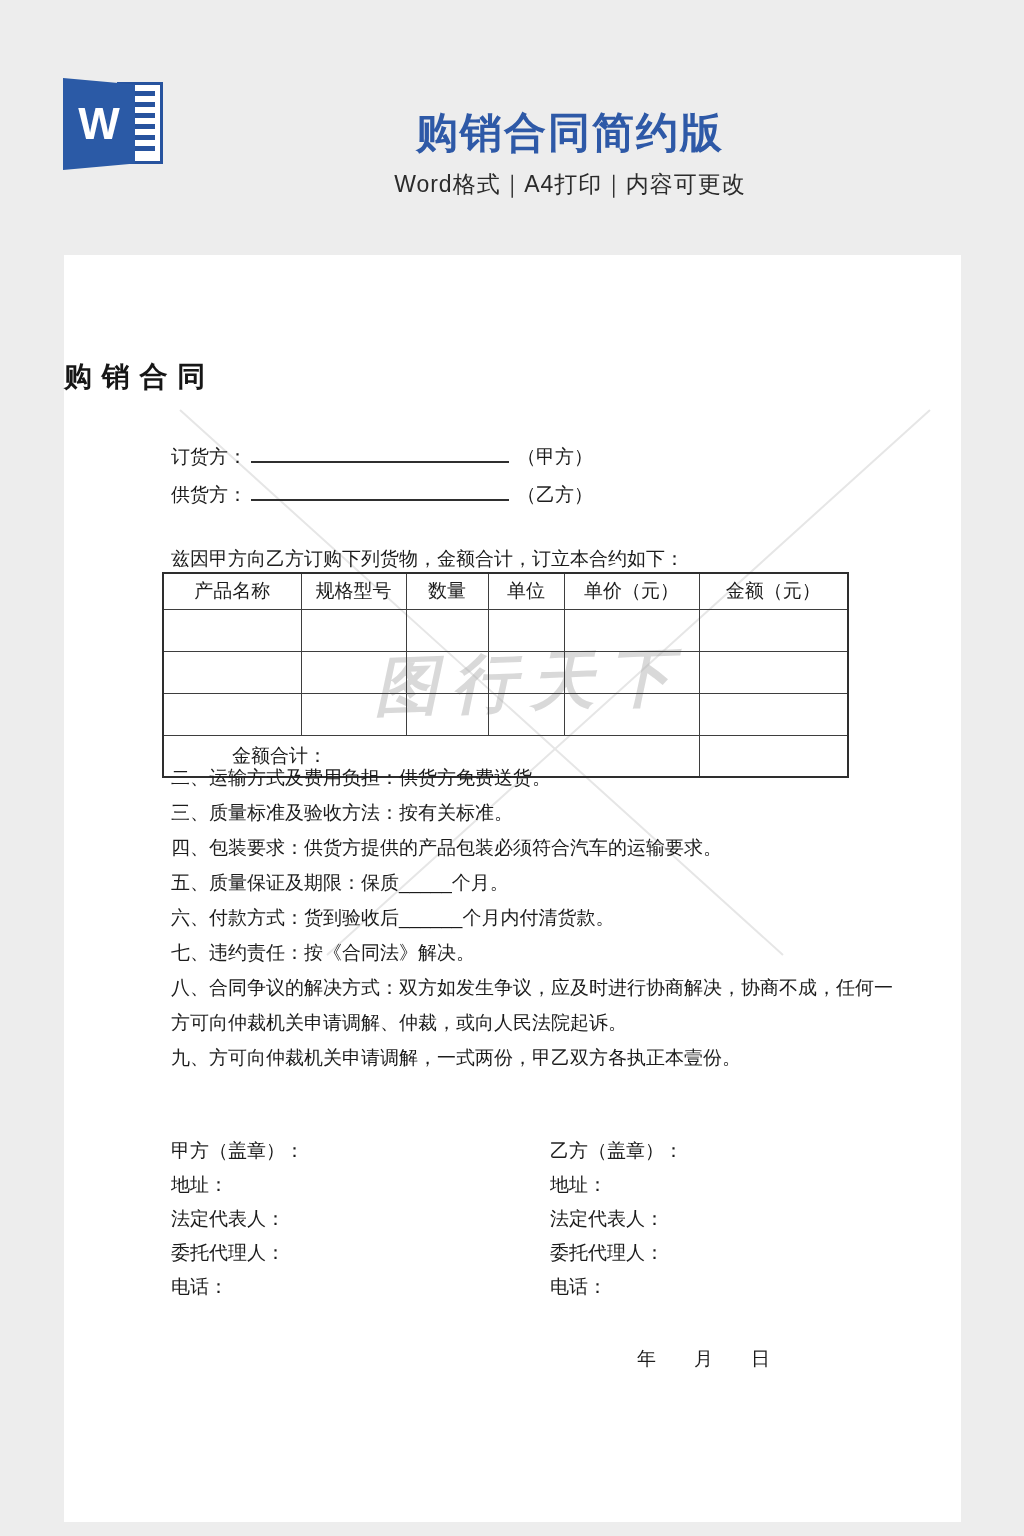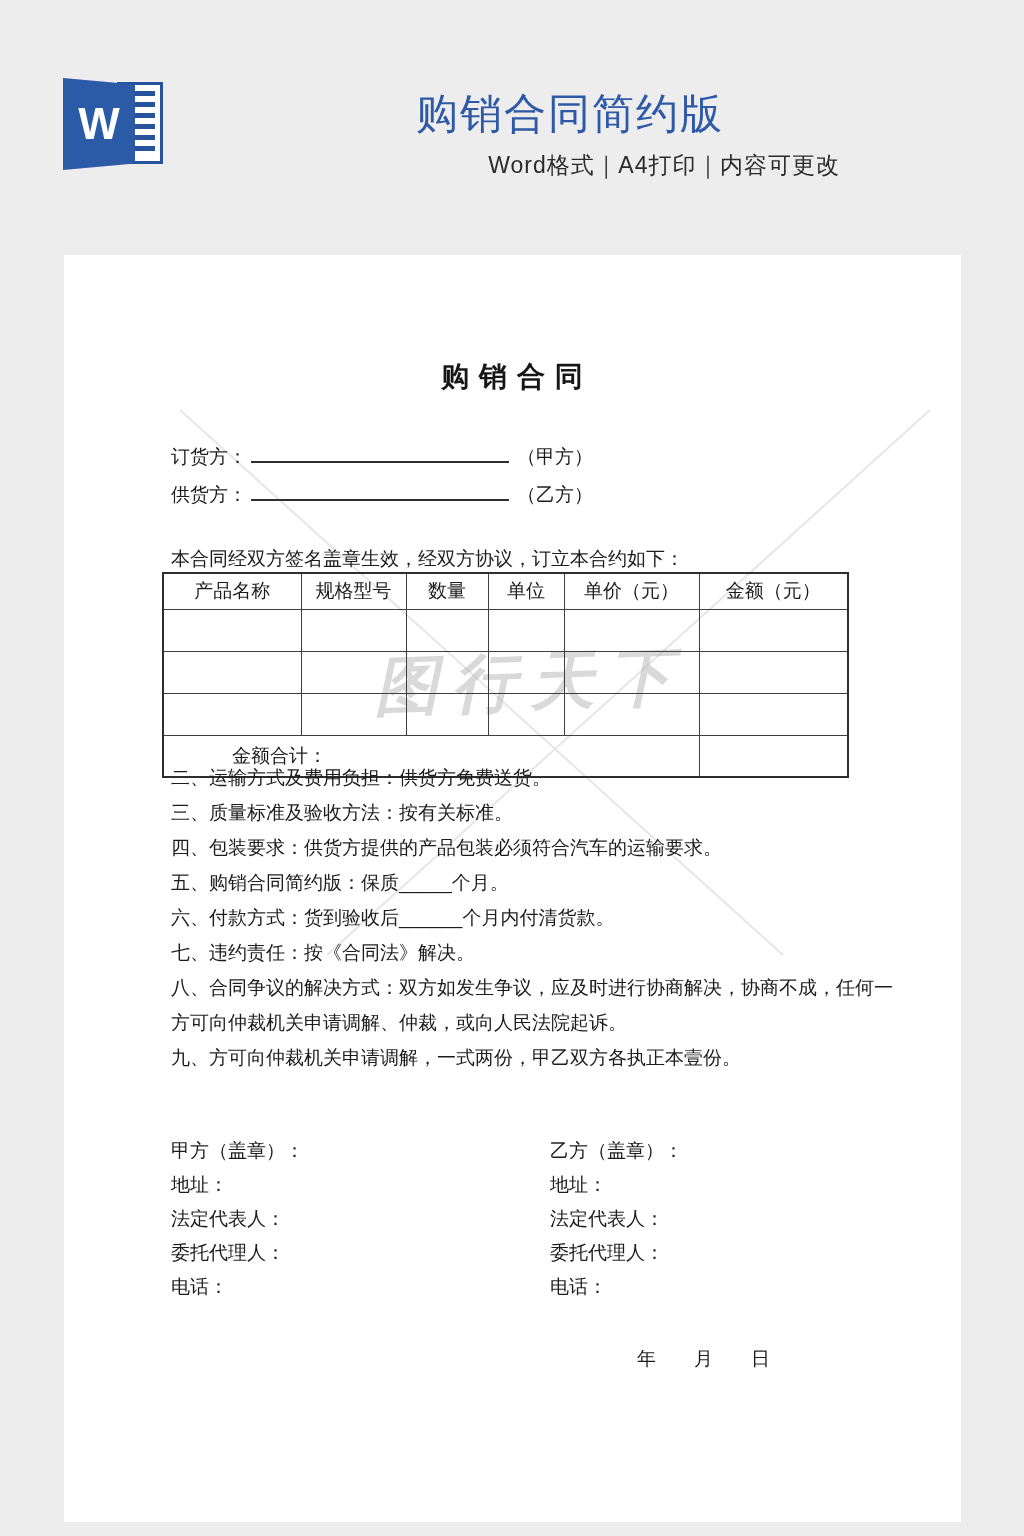--- a/index.html
+++ b/index.html
@@ -14,30 +14,30 @@
   .word-icon{position:absolute;left:63px;top:78px;width:98px;height:92px;}
   .icon-page{position:absolute;left:54px;top:4px;width:40px;height:76px;
     background:#fff;border:3px solid #27539e;}
   .icon-stripes{position:absolute;left:5px;right:5px;top:6px;bottom:6px;
     background:repeating-linear-gradient(to bottom,#27539e 0 5px,#ffffff 5px 11px);}
   .icon-cover{position:absolute;left:0;top:0;width:72px;height:92px;background:#2b5aa6;
     clip-path:polygon(0 0,100% 7%,100% 93%,0 100%);
     display:flex;align-items:center;justify-content:center;}
   .icon-cover span{color:#fff;font-size:44px;font-weight:bold;line-height:1;}
   .header-text{position:absolute;left:300px;top:90px;width:540px;text-align:center;}
-  .header-title{font-size:42px;font-weight:normal;color:#2e59a7;letter-spacing:2px;line-height:1.15;}
-  .header-sub{margin-top:12px;font-size:23px;color:#2b2b2b;letter-spacing:1px;text-align:right;}
+  .header-title{font-size:42px;font-weight:bold;color:#2e59a7;letter-spacing:2px;line-height:1.15;margin-top:19px;}
+  .header-sub{margin-top:12px;font-size:23px;color:#2b2b2b;letter-spacing:1px;}
   
   .page{position:absolute;left:64px;top:255px;width:897px;height:1267px;background:#ffffff;}
   .wm-lines{position:absolute;left:0;top:0;pointer-events:none;}
   .watermark-text{position:absolute;left:310px;top:382px;width:400px;
     font-family:"DejaVu Serif","Liberation Serif",serif;font-style:italic;font-weight:bold;
     font-size:64px;letter-spacing:14px;color:#a6a6a6;opacity:.42;
     transform:rotate(-2deg);white-space:nowrap;pointer-events:none;}
-  .doc-title{position:absolute;left:0;top:103px;width:100%;text-align:center;
+  .doc-title{position:absolute;left:0;top:103px;width:100%;text-align:left;
     font-size:28px;font-weight:bold;letter-spacing:1px;color:#161616;}
   .party-line{position:absolute;left:107px;height:28px;font-size:19px;white-space:nowrap;}
   .party-1{top:186px;text-align:center;}
   .party-2{top:224px;}
   .blank-line{display:inline-block;width:258px;height:20px;
     border-bottom:2px solid #2f2f2f;margin:0 8px 0 4px;vertical-align:baseline;}
   .intro{position:absolute;left:107px;top:291px;font-size:19px;white-space:nowrap;}
   
   table.goods{position:absolute;left:98px;top:317px;width:685px;
     border-collapse:collapse;table-layout:fixed;
@@ -85,21 +85,21 @@
 
   <div class="doc-title">购 销 合 同</div>
 
   <div class="party-line party-1">
     <span>订货方：</span><span class="blank-line"></span><span>（甲方）</span>
   </div>
   <div class="party-line party-2">
     <span>供货方：</span><span class="blank-line"></span><span>（乙方）</span>
   </div>
 
-  <div class="intro">本合同经双方签名盖章生效，经双方协议，订立本合约如下：</div>
+  <div class="intro">兹因甲方向乙方订购下列货物，金额合计，订立本合约如下：</div>
 
   <table class="goods">
     <colgroup>
       <col style="width:138px">
         <col style="width:105px">
         <col style="width:82px">
       <col style="width:76px">
         <col style="width:135px">
         <col style="width:149px">
     </colgroup>
@@ -140,21 +140,21 @@
       <td class="total-label" colspan="5">金额合计：</td>
       <td></td>
     </tr>
   </tbody>
     </table>
 
   <div class="clauses">
     <div class="clause-line">二、运输方式及费用负担：供货方免费送货。</div>
     <div class="clause-line">三、质量标准及验收方法：按有关标准。</div>
     <div class="clause-line">四、包装要求：供货方提供的产品包装必须符合汽车的运输要求。</div>
-    <div class="clause-line">五、购销合同简约版：保质_____个月。</div>
+    <div class="clause-line">五、质量保证及期限：保质_____个月。</div>
     <div class="clause-line">六、付款方式：货到验收后______个月内付清货款。</div>
     <div class="clause-line">七、违约责任：按《合同法》解决。</div>
     <div class="clause-line">八、合同争议的解决方式：双方如发生争议，应及时进行协商解决，协商不成，任何一</div>
     <div class="clause-line">方可向仲裁机关申请调解、仲裁，或向人民法院起诉。</div>
     <div class="clause-line">九、方可向仲裁机关申请调解，一式两份，甲乙双方各执正本壹份。</div>
   </div>
 
   <div class="sig-col sig-left">
     <div class="sig-row">甲方（盖章）：</div>
     <div class="sig-row">地址：</div>

